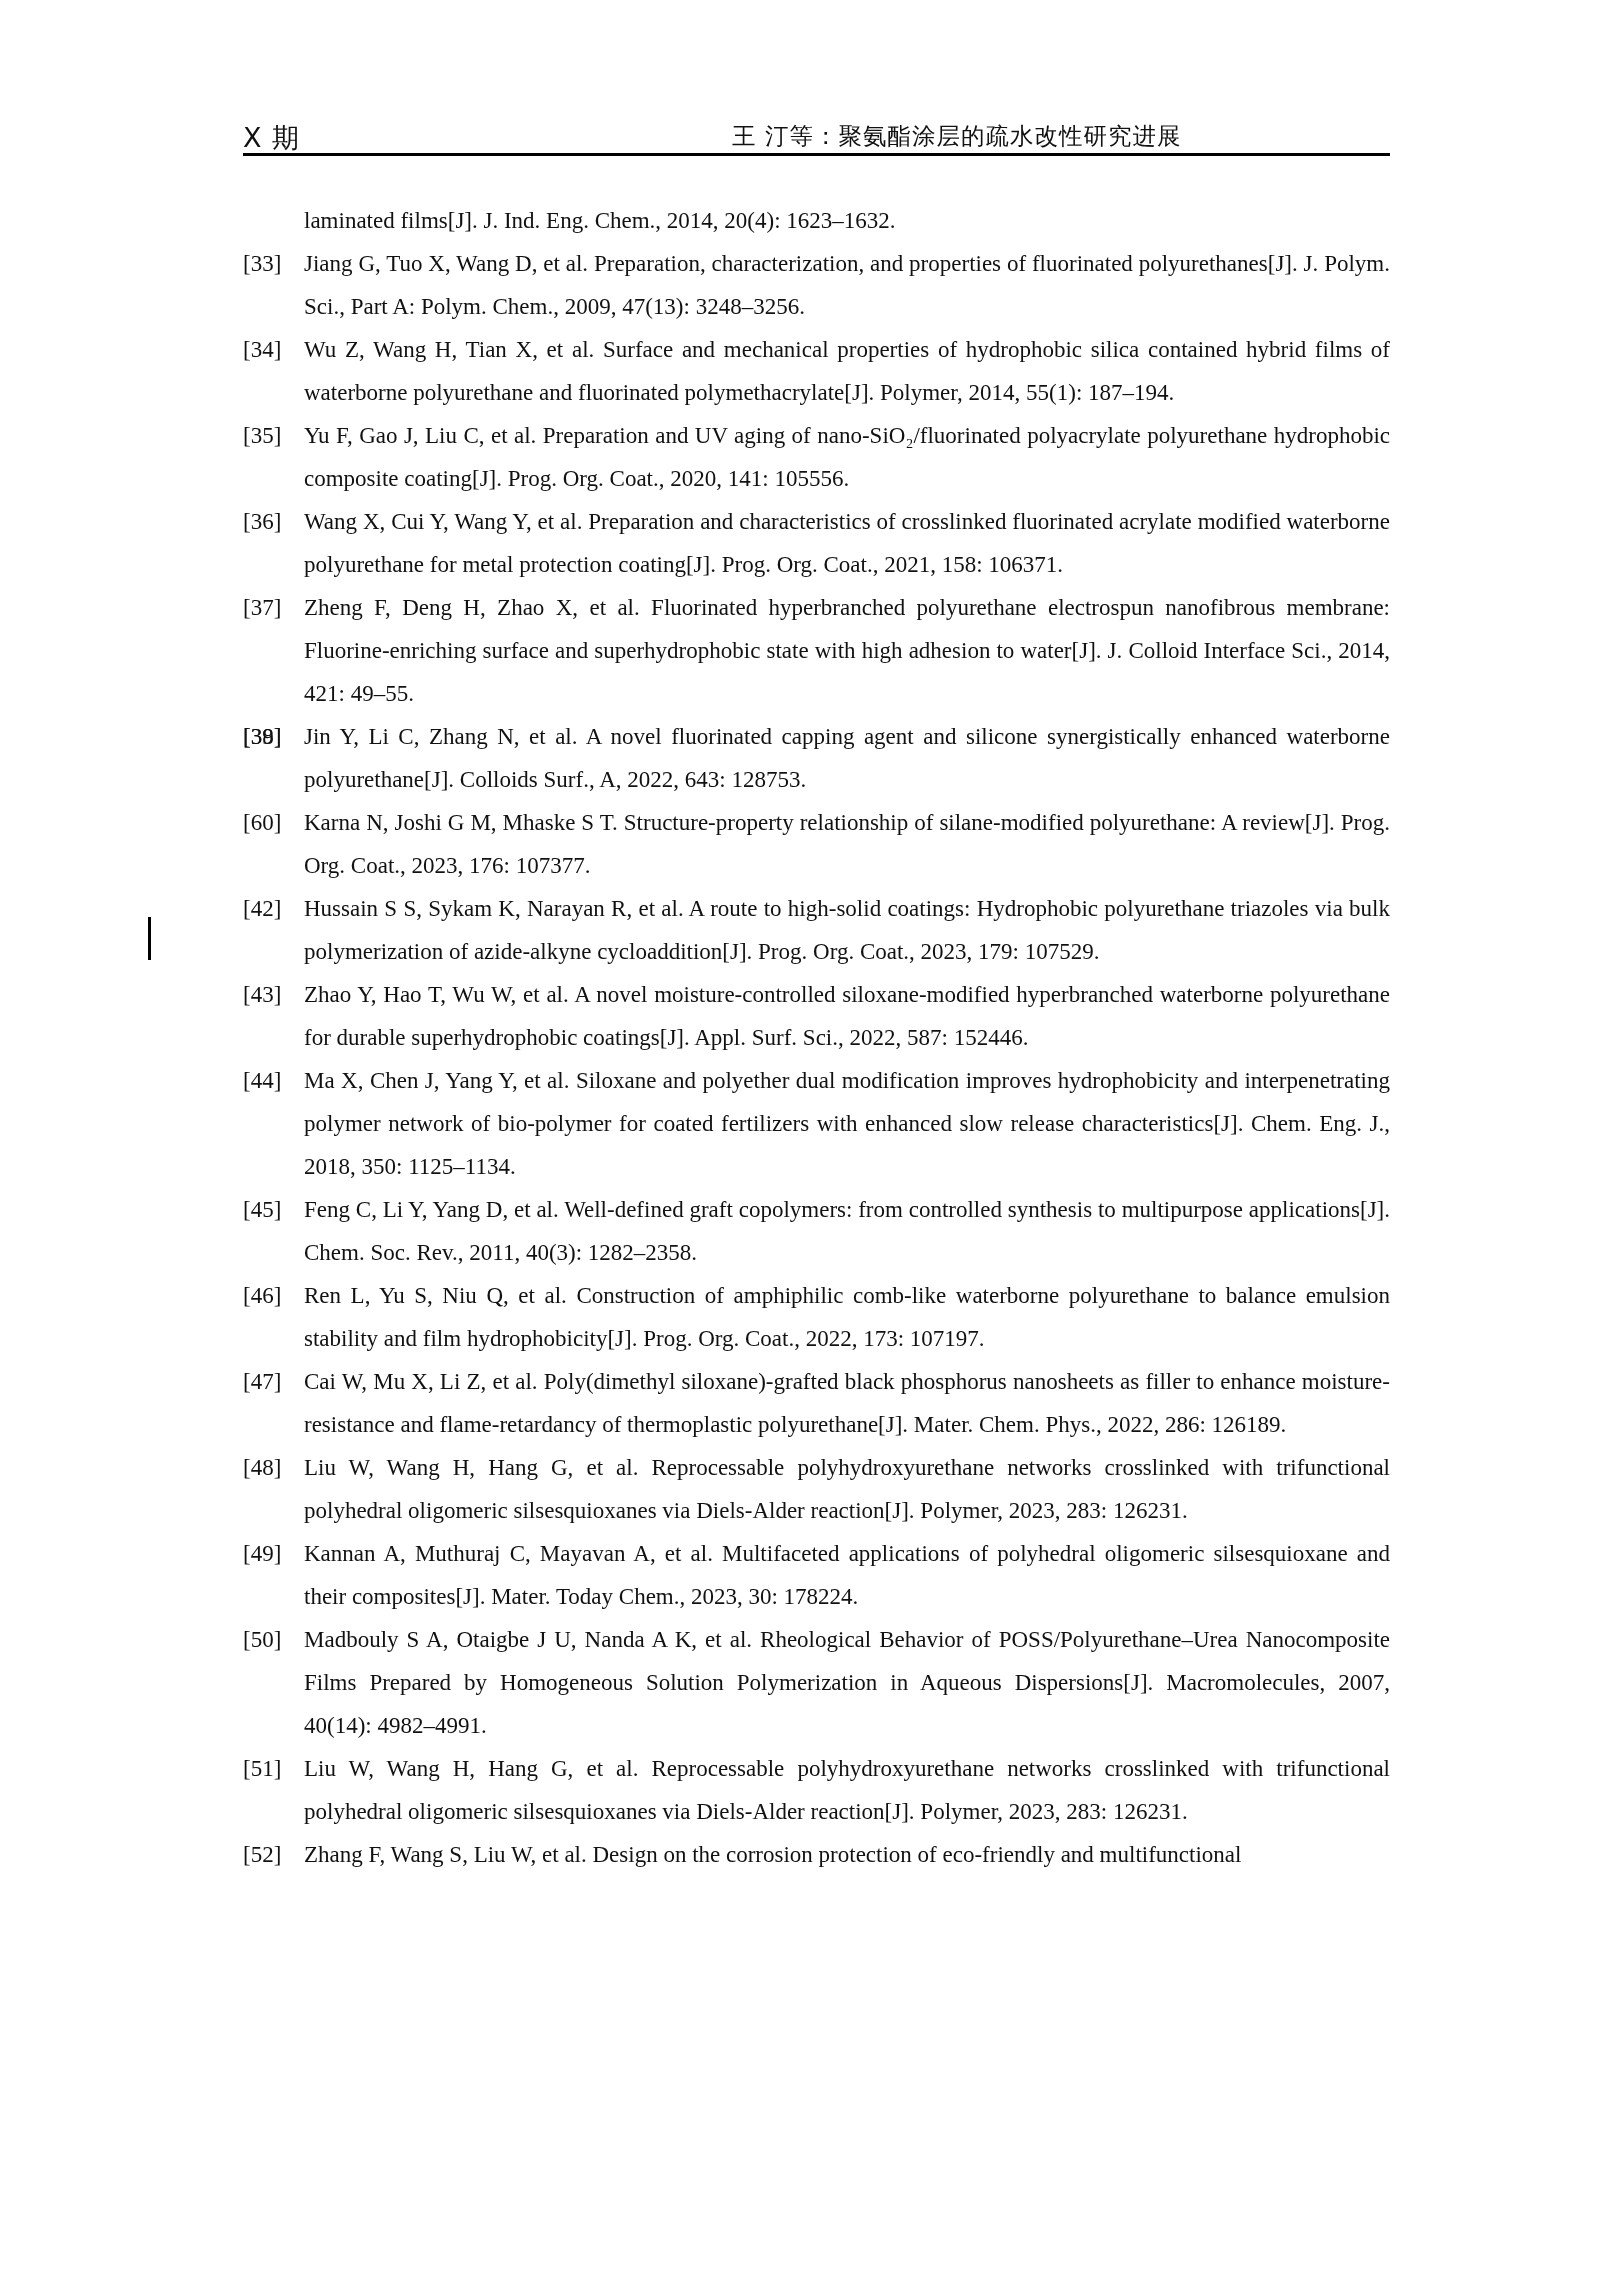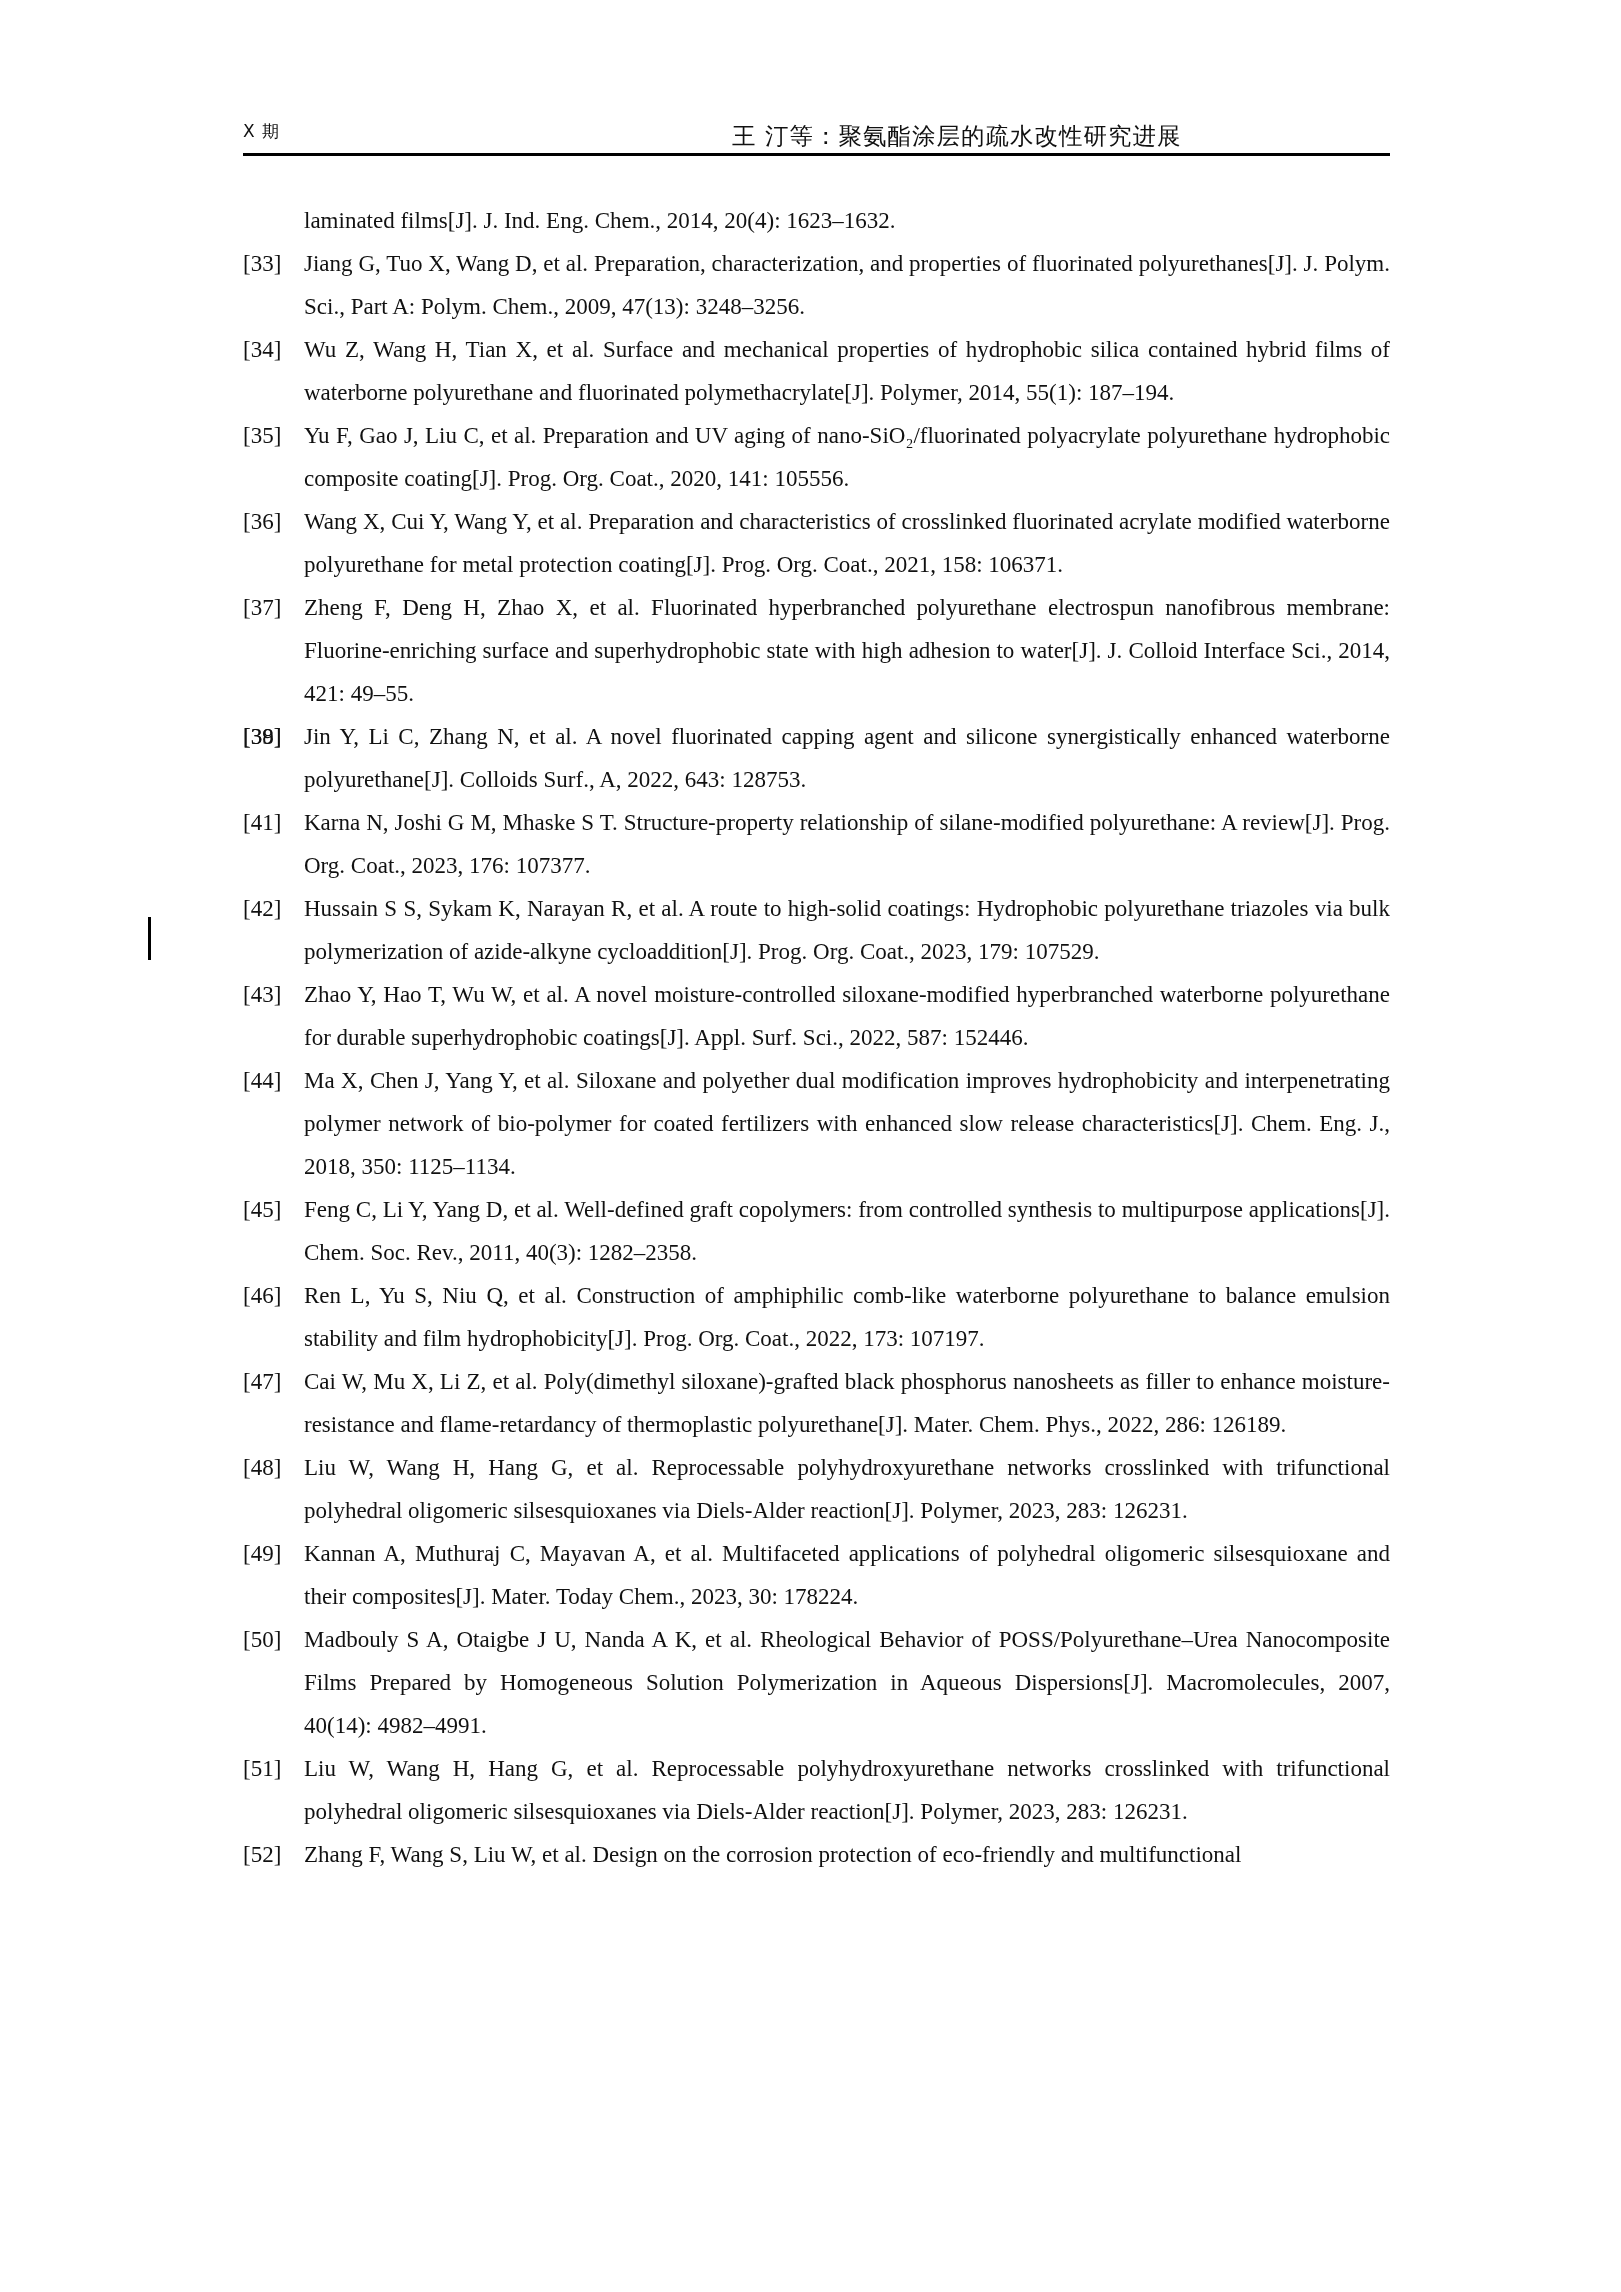--- a/index.html
+++ b/index.html
@@ -1,19 +1,19 @@
 <!DOCTYPE html>
 <html><head>
 <meta charset="utf-8">
 <style>
   html, body { margin: 0; padding: 0; background: #ffffff; }
   body { width: 1621px; height: 2293px; position: relative; overflow: hidden;
          font-family: "Liberation Serif", serif; color: #111; }
   .header { position: absolute; left: 243px; top: 114px; width: 1147px; height: 39px; }
-  .header-left { position: absolute; left: 0; top: 5.9px; font-size: 17px; font-family: "DejaVu Sans", sans-serif; letter-spacing: 1px; }
+  .header-left { position: absolute; left: 0; top: 5.9px; font-size: 27px; font-family: "DejaVu Sans", sans-serif; letter-spacing: 1px; }
   .header-right { position: absolute; left: 489px; top: 5.9px; font-size: 23.5px; font-family: "DejaVu Sans", sans-serif; letter-spacing: 1px; }
   .header-rule { position: absolute; left: 243px; top: 153px; width: 1147px; height: 2.9px; background: #000; }
   .refs { position: absolute; left: 243px; top: 199px; width: 1147px; }
   .ref { position: relative; padding-left: 61px; font-size: 23px; line-height: 43px;
          text-align: justify; text-align-last: left; }
   .ref .num { position: absolute; left: 0; top: 0; }
   .ref .cont { display: block; }
   .cursor { position: absolute; left: 148px; top: 917px; width: 2.9px; height: 43px; background: #000; }
 </style>
 </head>
@@ -31,21 +31,21 @@
   <div class="ref">
     <span class="cont">laminated films[J]. J. Ind. Eng. Chem., 2014, 20(4): 1623–1632.</span>
   </div>
 <div class="ref"><span class="num">[33]</span><span>Jiang G, Tuo X, Wang D, et al. Preparation, characterization, and properties of fluorinated polyurethanes[J]. J. Polym. Sci., Part A: Polym. Chem., 2009, 47(13): 3248–3256.</span></div>
     <div class="ref"><span class="num">[34]</span><span>Wu Z, Wang H, Tian X, et al. Surface and mechanical properties of hydrophobic silica contained hybrid films of waterborne polyurethane and fluorinated polymethacrylate[J]. Polymer, 2014, 55(1): 187–194.</span></div>
     <div class="ref"><span class="num">[35]</span><span>Yu F, Gao J, Liu C, et al. Preparation and UV aging of nano-SiO₂/fluorinated polyacrylate polyurethane hydrophobic composite coating[J]. Prog. Org. Coat., 2020, 141: 105556.</span></div>
     <div class="ref"><span class="num">[36]</span><span>Wang X, Cui Y, Wang Y, et al. Preparation and characteristics of crosslinked fluorinated acrylate modified waterborne polyurethane for metal protection coating[J]. Prog. Org. Coat., 2021, 158: 106371.</span></div>
     <div class="ref"><span class="num">[37]</span><span>Zheng F, Deng H, Zhao X, et al. Fluorinated hyperbranched polyurethane electrospun nanofibrous membrane: Fluorine-enriching surface and superhydrophobic state with high adhesion to water[J]. J. Colloid Interface Sci., 2014, 421: 49–55.</span></div>
     <div class="ref"><span class="num">[38]</span></div>
     <div class="ref"><span class="num">[39]</span><span>Jin Y, Li C, Zhang N, et al. A novel fluorinated capping agent and silicone synergistically enhanced waterborne polyurethane[J]. Colloids Surf., A, 2022, 643: 128753.</span></div>
-    <div class="ref"><span class="num">[41]</span><span>Karna N, Joshi G M, Mhaske S T. Structure-property relationship of silane-modified polyurethane: A review[J]. Prog. Org. Coat., 2023, 176: 107377.</span></div>
+    <div class="ref"><span class="num">[60]</span><span>Karna N, Joshi G M, Mhaske S T. Structure-property relationship of silane-modified polyurethane: A review[J]. Prog. Org. Coat., 2023, 176: 107377.</span></div>
     <div class="ref"><span class="num">[42]</span><span>Hussain S S, Sykam K, Narayan R, et al. A route to high-solid coatings: Hydrophobic polyurethane triazoles via bulk polymerization of azide-alkyne cycloaddition[J]. Prog. Org. Coat., 2023, 179: 107529.</span></div>
     <div class="ref"><span class="num">[43]</span><span>Zhao Y, Hao T, Wu W, et al. A novel moisture-controlled siloxane-modified hyperbranched waterborne polyurethane for durable superhydrophobic coatings[J]. Appl. Surf. Sci., 2022, 587: 152446.</span></div>
     <div class="ref"><span class="num">[44]</span><span>Ma X, Chen J, Yang Y, et al. Siloxane and polyether dual modification improves hydrophobicity and interpenetrating polymer network of bio-polymer for coated fertilizers with enhanced slow release characteristics[J]. Chem. Eng. J., 2018, 350: 1125–1134.</span></div>
     <div class="ref"><span class="num">[45]</span><span>Feng C, Li Y, Yang D, et al. Well-defined graft copolymers: from controlled synthesis to multipurpose applications[J]. Chem. Soc. Rev., 2011, 40(3): 1282–2358.</span></div>
     <div class="ref"><span class="num">[46]</span><span>Ren L, Yu S, Niu Q, et al. Construction of amphiphilic comb-like waterborne polyurethane to balance emulsion stability and film hydrophobicity[J]. Prog. Org. Coat., 2022, 173: 107197.</span></div>
     <div class="ref"><span class="num">[47]</span><span>Cai W, Mu X, Li Z, et al. Poly(dimethyl siloxane)-grafted black phosphorus nanosheets as filler to enhance moisture-resistance and flame-retardancy of thermoplastic polyurethane[J]. Mater. Chem. Phys., 2022, 286: 126189.</span></div>
     <div class="ref"><span class="num">[48]</span><span>Liu W, Wang H, Hang G, et al. Reprocessable polyhydroxyurethane networks crosslinked with trifunctional polyhedral oligomeric silsesquioxanes via Diels-Alder reaction[J]. Polymer, 2023, 283: 126231.</span></div>
     <div class="ref"><span class="num">[49]</span><span>Kannan A, Muthuraj C, Mayavan A, et al. Multifaceted applications of polyhedral oligomeric silsesquioxane and their composites[J]. Mater. Today Chem., 2023, 30: 178224.</span></div>
     <div class="ref"><span class="num">[50]</span><span>Madbouly S A, Otaigbe J U, Nanda A K, et al. Rheological Behavior of POSS/Polyurethane–Urea Nanocomposite Films Prepared by Homogeneous Solution Polymerization in Aqueous Dispersions[J]. Macromolecules, 2007, 40(14): 4982–4991.</span></div>
     <div class="ref"><span class="num">[51]</span><span>Liu W, Wang H, Hang G, et al. Reprocessable polyhydroxyurethane networks crosslinked with trifunctional polyhedral oligomeric silsesquioxanes via Diels-Alder reaction[J]. Polymer, 2023, 283: 126231.</span></div>

